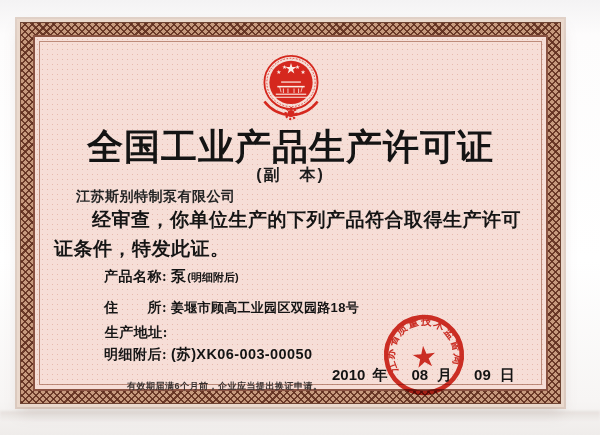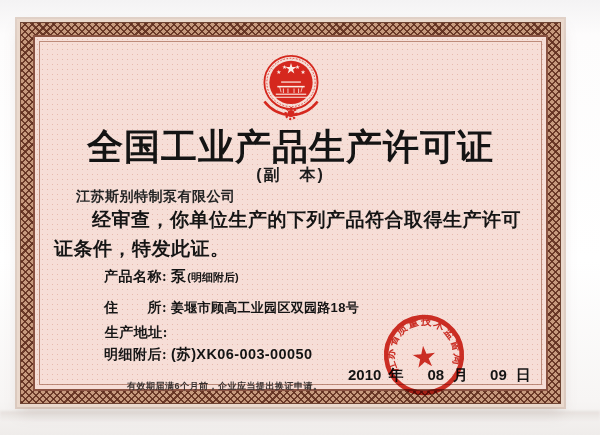--- a/index.html
+++ b/index.html
@@ -75,21 +75,21 @@
   .row.r-certno .val{font-size:14.5px;letter-spacing:.4px;}
   .row.r-valid .val{font-size:14px;}
   .r-product{top:230px;}
   .r-address{top:262px;}
   .r-prodaddr{top:287px;text-align:right;}
   .r-certno{top:308px;}
   .r-valid{top:330px;}
   
   .issue-date{
     position:absolute;left:297px;top:329px;display:flex;align-items:baseline;
-    font-size:15px;font-weight:bold;color:#141414;white-space:nowrap;z-index:1;margin-left:16px;
+    font-size:15px;font-weight:bold;color:#141414;white-space:nowrap;z-index:1;
   }
   .issue-date .yr{margin-right:7px;}
   .issue-date .u1{margin-right:24px;}
   .issue-date .mo{margin-right:9px;}
   .issue-date .u2{margin-right:22px;}
   .issue-date .dy{margin-right:9px;}
   
   .foot-note{
     position:absolute;left:92px;top:343px;
     font-size:9px;font-weight:bold;color:#3a3230;letter-spacing:.5px;

